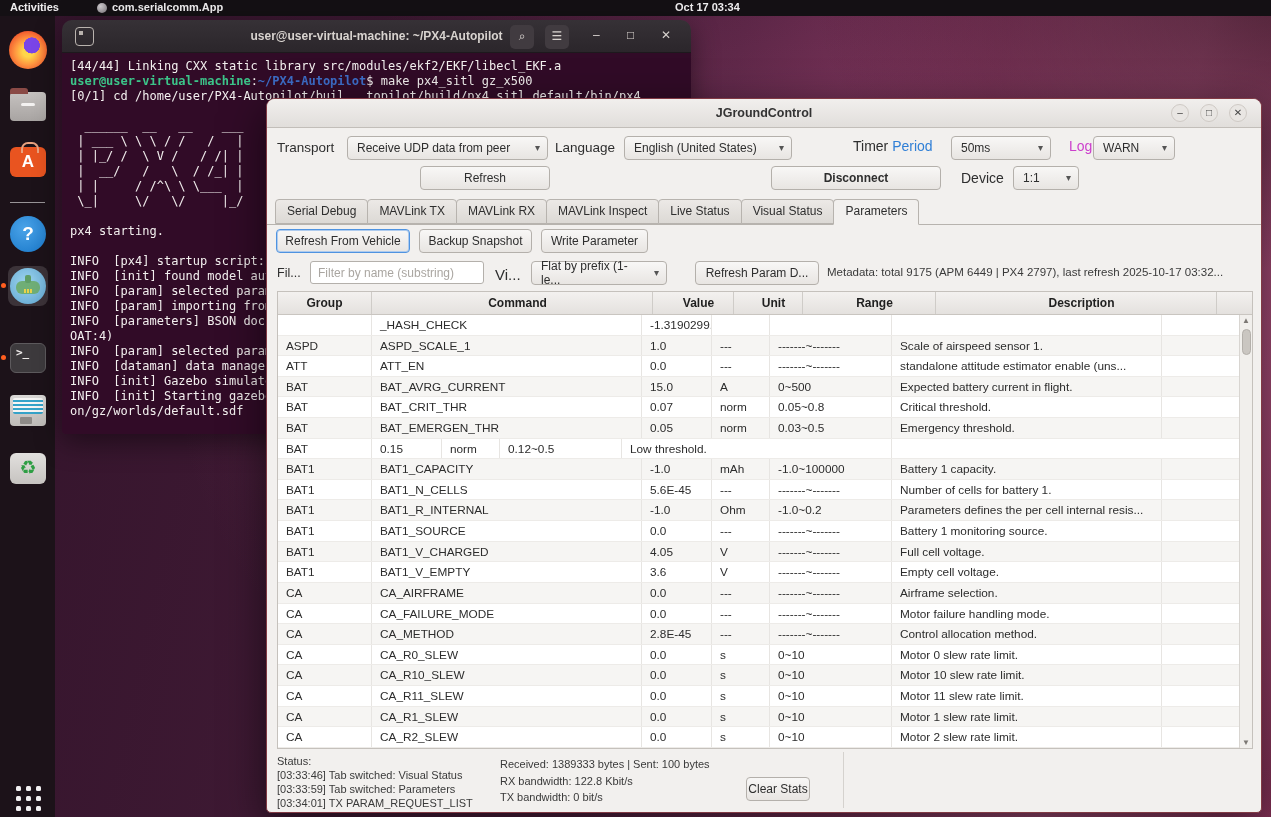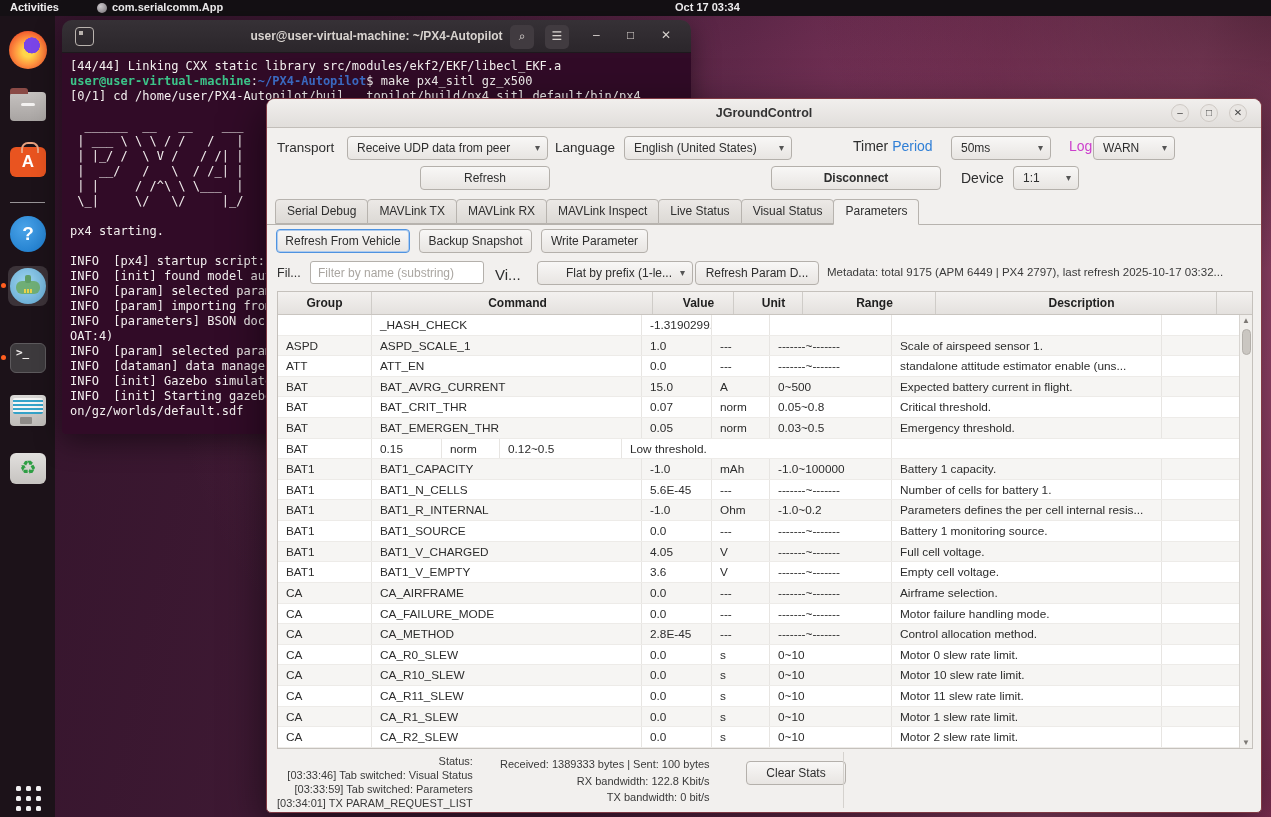--- a/index.html
+++ b/index.html
@@ -117,43 +117,43 @@
   .btn-refresh-vehicle { left:9px; top:0; width:134px; border:1px solid #4f93e0; box-shadow:inset 0 0 0 1px #aecbee; }
   .btn-backup { left:152px; top:0; width:113px; }
   .btn-write { left:274px; top:0; width:107px; }
 
   .jgc-filter { position:absolute; left:0; top:162px; width:994px; height:24px; }
   .lbl-fil { left:10px; top:5px; font-size:12.5px; }
   .filter-input { position:absolute; left:43px; top:0; width:174px; height:23px; background:#fff; border:1px solid #b4b0ab;
     border-radius:3px; font-size:12px; padding:0 7px; color:#2e2e2e; font-family:"Liberation Sans",sans-serif; }
   .filter-input::placeholder { color:#aaa6a1; }
   .lbl-vi { left:228px; top:5px; font-size:15px; }
-  .cmb-view { left:270px; top:0; width:156px;justify-content:flex-end; }
+  .cmb-view { left:264px; top:0; width:136px;justify-content:flex-end; }
   .btn-refresh-param { left:428px; top:0; width:124px; }
   .lbl-metadata { left:560px; top:5px; font-size:11.5px; color:#3a3a3a; width:428px; white-space:nowrap; overflow:hidden; }
 
   .jgc-table { position:absolute; left:10px; top:192px; width:976px; height:458px; border:1px solid #c5c1bc; background:#fff; }
   .thead { display:flex; height:23px; background:linear-gradient(#f3f1ef,#e4e1de); border-bottom:1px solid #c9c5c0;gap:11px; }
   .th { font-size:12px; font-weight:bold; color:#1f1f1f; text-align:center; padding-top:4px; border-right:1px solid #cfccc8;
     overflow:hidden; white-space:nowrap; }
   .tbody { height:433px; overflow:hidden; }
   .trow { display:flex; height:20.62px; background:#fff; border-bottom:1px solid #edebe8; }
   .trow.alt { background:#f6f5f3; }
   .tcell { font-size:11.8px; color:#2c2c2c; padding:3px 0 0 8px; border-right:1px solid #e7e5e2; overflow:hidden; white-space:nowrap; }
   .c0 { width:94px; } .c1 { width:270px; } .c2 { width:70px; } .c3 { width:58px; } .c4 { width:122px; } .c5 { width:270px; }
   .c6 { flex:1; border-right:none; }
   .vscroll { position:absolute; right:0; top:23px; width:13px; height:433px; background:#f1efec; border-left:1px solid #d8d5d1; }
   .vs-arrow { position:absolute; left:0; width:12px; text-align:center; font-size:8px; color:#7c7874; }
   .vs-up { top:1px; } .vs-down { bottom:1px; }
   .vs-thumb { position:absolute; left:1.5px; top:14px; width:9px; height:26px; background:#cac6c1; border:1px solid #b3afaa; border-radius:5px; }
 
-  .jgc-status { position:absolute; left:0; top:650px; width:994px; height:64px; font-size:11px; color:#3a3a3a;text-align:right; }
+  .jgc-status { position:absolute; left:0; top:650px; width:994px; height:64px; font-size:11px; color:#3a3a3a; }
   .st-col1 { position:absolute; left:10px; top:5px; line-height:14px; }
   .st-col2 { position:absolute; left:233px; top:7px; line-height:16.5px; }
-  .btn-clear-stats { left:479px; top:12px; width:100px; }
+  .btn-clear-stats { left:479px; top:28px; width:64px; }
   .st-divider { position:absolute; left:576px; top:3px; width:1px; height:56px; background:#d5d2ce; }
   .st-link { position:absolute; left:589px; top:26px; font-size:11.5px; color:#333; white-space:nowrap;margin-top:45px; }
   .st-link .lk { margin-right:12px; }
 </style>
 </head>
 <body>
 
 <div class="desktop">
 
   <div class="topbar">

